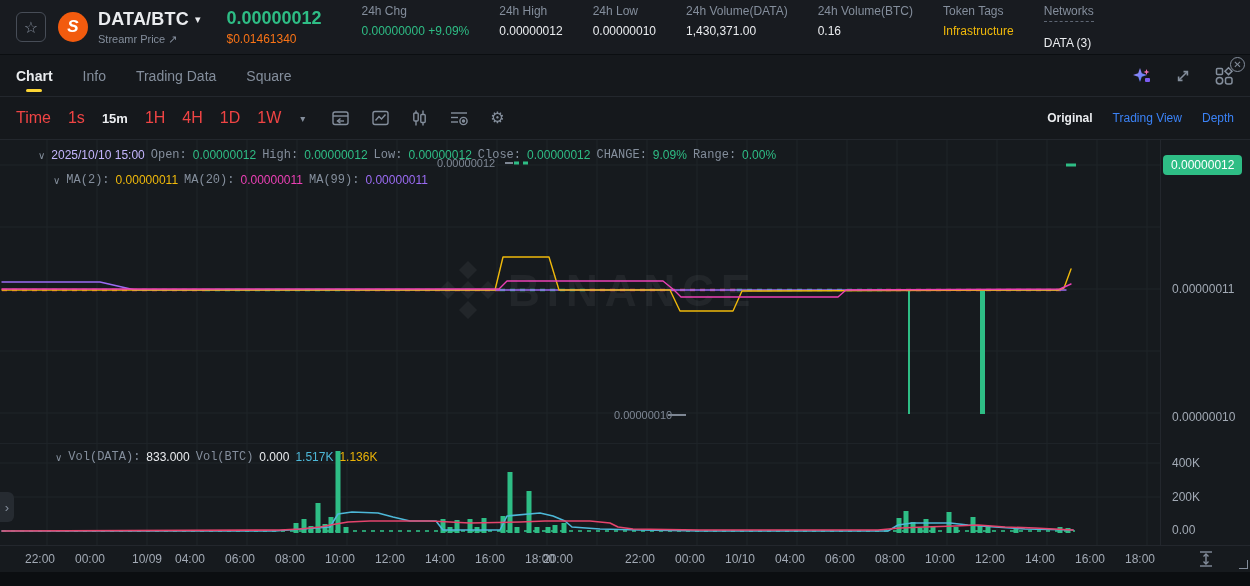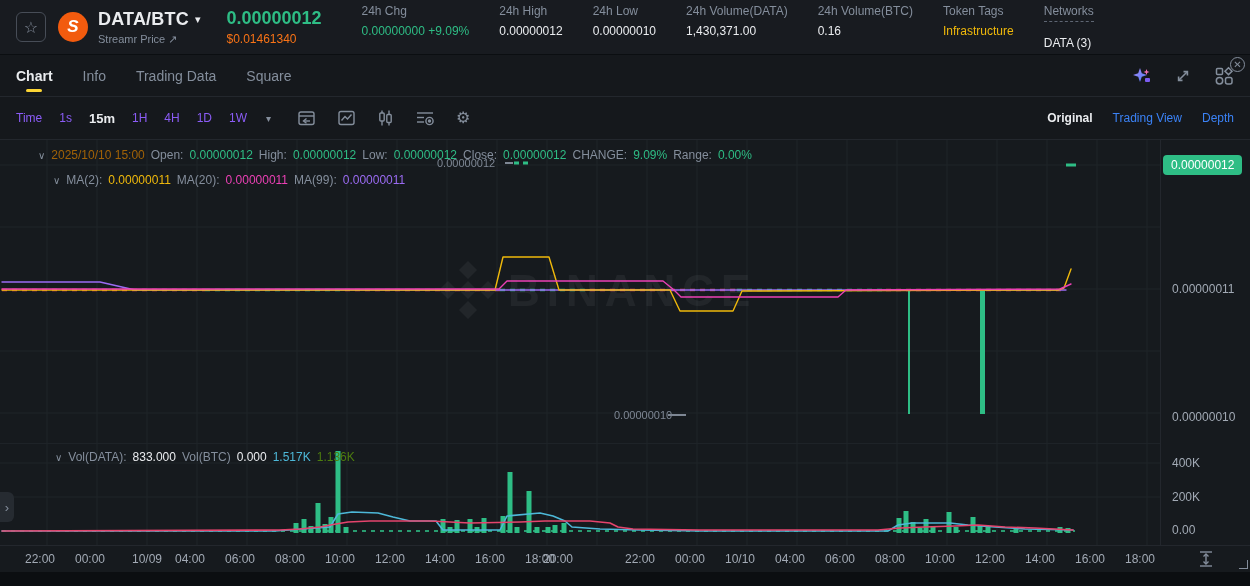--- a/index.html
+++ b/index.html
@@ -40,42 +40,42 @@
   .tab.active .bar { background:#FCD535; }
   .tabbar-icons { position:absolute; right:16px; top:0; height:42px; display:flex; align-items:center; gap:22px; }
   .tabbar-icons svg { display:block; cursor:pointer; }
   .close-btn { position:absolute; right:5px; top:2px; width:15px; height:15px; border:1px solid #848E9C;
     border-radius:50%; color:#848E9C; font-size:10px; line-height:13px; text-align:center; cursor:pointer; }
 
   
   .toolbar { height:43px; background:#15181C; display:flex; align-items:center;
     padding:0 16px; border-bottom:1px solid #23272D; }
   .intervals { display:flex; align-items:center; gap:17px; }
-  .iv { color:#8b5cf6; font-size:12px; cursor:pointer; }
+  .iv { color:#ef4444; font-size:16px; cursor:pointer; }
   .iv.active { color:#EAECEF; font-size:13px; font-weight:bold; }
   .iv-caret { color:#848E9C; font-size:10px; cursor:pointer; margin-left:2px; }
   .tool-icons { display:flex; align-items:center; gap:21px; margin-left:26px; }
   .tool-icons .ticon { cursor:pointer; display:flex; align-items:center; }
   .gear-glyph { color:#848E9C; font-size:16px; line-height:1; }
   .views { margin-left:auto; display:flex; gap:20px; align-items:center; }
   .view { color:#3b82f6; font-size:12px; cursor:pointer; }
   .view.active { color:#EAECEF; font-weight:bold; }
 
   
   .chart { position:relative; width:1250px; height:432px; background:#161A1E; }
   .chart svg.plot { position:absolute; left:0; top:0; }
   .overlay { position:absolute; z-index:3; white-space:nowrap; }
   .row-flex { display:flex; align-items:center; gap:6px; font-size:12px; }
   .chev { color:#848E9C; font-size:10px; cursor:pointer; }
-  .g-lbl { color:#848E9C; }
+  .g-lbl { color:#848E9C;font-family:Liberation Mono, monospace; }
   .g-val { color:#2EBD85; }
   .w-val { color:#EAECEF; }
-  .dtime { color:#a16207; }
+  .dtime { color:#c4b5fd; }
   .ma7 { color:#F0B90B; } .ma25 { color:#EB40B5; } .ma99 { color:#9B6BF3; }
-  .volma1 { color:#4DB8D8; } .volma2 { color:#4d7c0f; }
+  .volma1 { color:#4DB8D8; } .volma2 { color:#eab308; }
   .anno { color:#7E8794; font-size:11px; }
   .axis-lbl { position:absolute; left:1172px; color:#A2AAB5; font-size:12px; z-index:3; }
   .price-badge { position:absolute; left:1163px; top:15px; background:#2EBD85; color:#FFFFFF;
     font-size:12px; padding:3px 8px; border-radius:4px; z-index:4; }
   .sep-v { position:absolute; left:1160px; top:0; width:1px; height:405px; background:#23272D; z-index:2; }
   .sep-pane { position:absolute; left:0; top:303px; width:1160px; height:1px; background:#1E2328; z-index:2; }
   .sep-time { position:absolute; left:0; top:405px; width:1250px; height:1px; background:#23272D; z-index:2; }
   .time-label { position:absolute; top:412px; transform:translateX(-50%); color:#A2AAB5;
     font-size:12px; z-index:3; }
   .collapse-tab { position:absolute; left:0; top:352px; width:14px; height:30px; background:#262B31;

